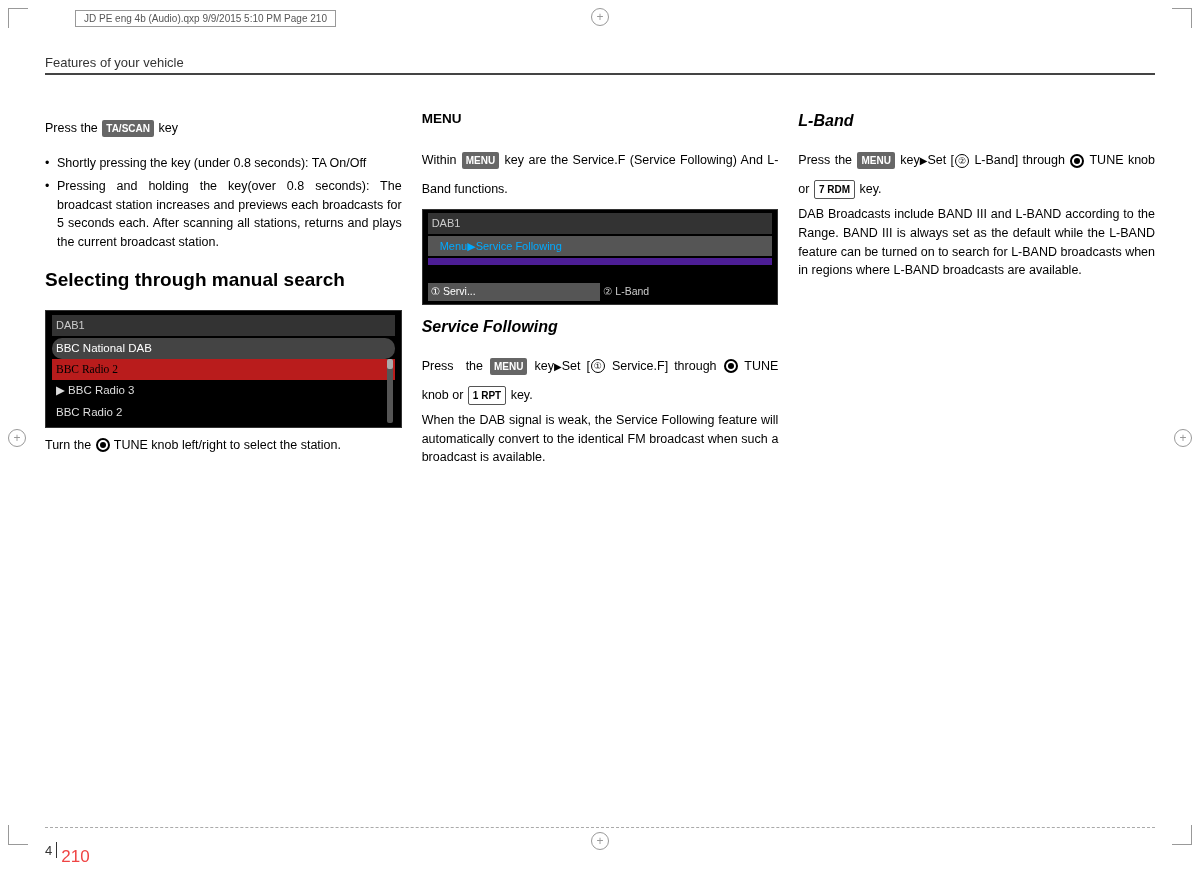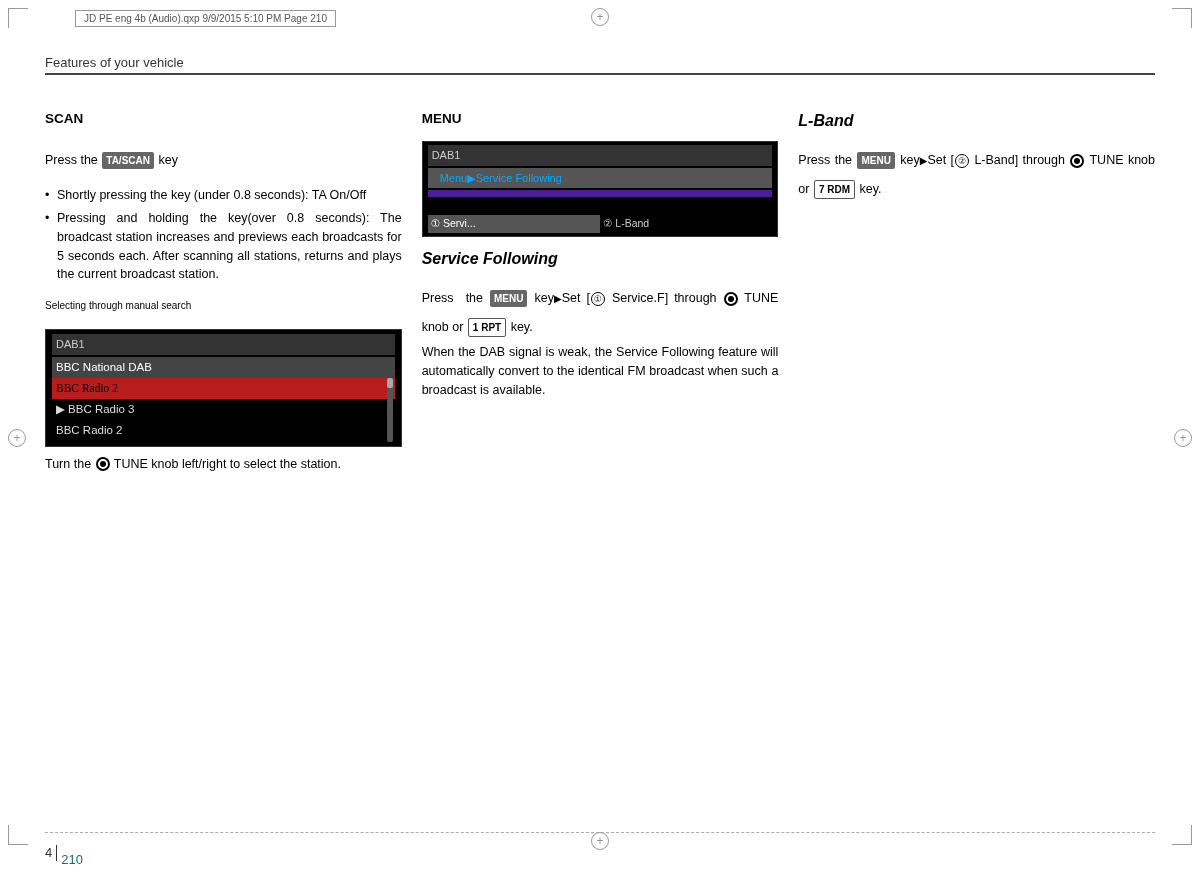--- a/index.html
+++ b/index.html
@@ -166,20 +166,21 @@
       font-size: 11px;
       margin-bottom: 2px;
     }
     .dab-screen .dab-row {
       padding: 2px 4px;
       font-size: 11.5px;
     }
     .dab-screen .dab-row.dab-station {
       background: #444;
       color: #fff;
+      border-radius: 10px;
     }
     .dab-screen .dab-row.dab-highlighted {
       background: #b91c1c;
       color: #000;
       font-family: Liberation Serif, serif;
     }
     .dab-screen .dab-row.dab-normal {
       color: #ddd;
     }
     .dab-screen-wrapper {
@@ -269,30 +270,30 @@
       font-size: 13px;
       color: #333;
     }
     .footer-divider {
       width: 1px;
       height: 16px;
       background: #333;
       margin: 0 4px;
     }
     .footer-page {
-      font-size: 13px;
-      color: #0f766e;
+      font-size: 17px;
+      color: #ef4444;
       margin-top: 14px;
     }
 
     p { text-align: justify; margin-bottom: 6px; }
 
     .sub-title {
-      font-weight: normal;
-      font-size: 10px;
+      font-weight: bold;
+      font-size: 19px;
       margin: 14px 0 16px 0;
     }
 
     .arrow-right {
       display: inline-block;
       font-size: 10px;
       vertical-align: middle;
     }
 
     .circle-num {
@@ -327,21 +328,20 @@
 
   <div class="content-area">
 
     <div class="section-heading">
       <span>Features of your vehicle</span>
     </div>
 
     <div class="columns">
 
       <div class="col">
-        <div class="col-title">SCAN</div>
 
         <p>
           Press the <span class="key-badge">TA/SCAN</span> key
         </p>
 
         <ul class="bullet-list">
           <li>Shortly pressing the key (under 0.8 seconds): TA On/Off</li>
           <li>Pressing and holding the key(over 0.8 seconds): The broadcast station increases and previews each broadcasts for 5 seconds each. After scanning all stations, returns and plays the current broadcast station.</li>
         </ul>
 
@@ -364,20 +364,23 @@
         </div>
 
         <p>
           Turn the <span class="tune-knob"></span> TUNE knob left/right to select the station.
         </p>
       </div>
 
       <div class="col">
         <div class="col-title">MENU</div>
 
+        <p>
+          Within <span class="key-badge">MENU</span> key are the Service.F (Service Following) And L-Band functions.
+        </p>
 
         <div class="menu-screen">
           <div class="menu-header">DAB1</div>
           <div class="menu-item highlighted">Menu▶Service Following</div>
           <div class="menu-bottom">
             <span class="sel">① Servi...</span>
             <span>② L-Band</span>
           </div>
         </div>
 
@@ -390,20 +393,21 @@
         <p>When the DAB signal is weak, the Service Following feature will automatically convert to the identical FM broadcast when such a broadcast is available.</p>
       </div>
 
       <div class="col">
         <div class="col-title-italic">L-Band</div>
 
         <p>
           Press the <span class="key-badge">MENU</span> key<span class="arrow-right">▶</span>Set [<span class="circle-num">②</span> L-Band] through <span class="tune-knob"></span> TUNE knob or <span class="key-badge-outline">7 RDM</span> key.
         </p>
 
+        <p>DAB Broadcasts include BAND III and L-BAND according to the Range. BAND III is always set as the default while the L-BAND feature can be turned on to search for L-BAND broadcasts when in regions where L-BAND broadcasts are available.</p>
       </div>
 
     </div>
   </div>
 
   <div class="page-footer">
     <div class="footer-num-box">
       <span class="footer-chapter">4</span>
       <div class="footer-divider"></div>
       <span class="footer-page">210</span>

